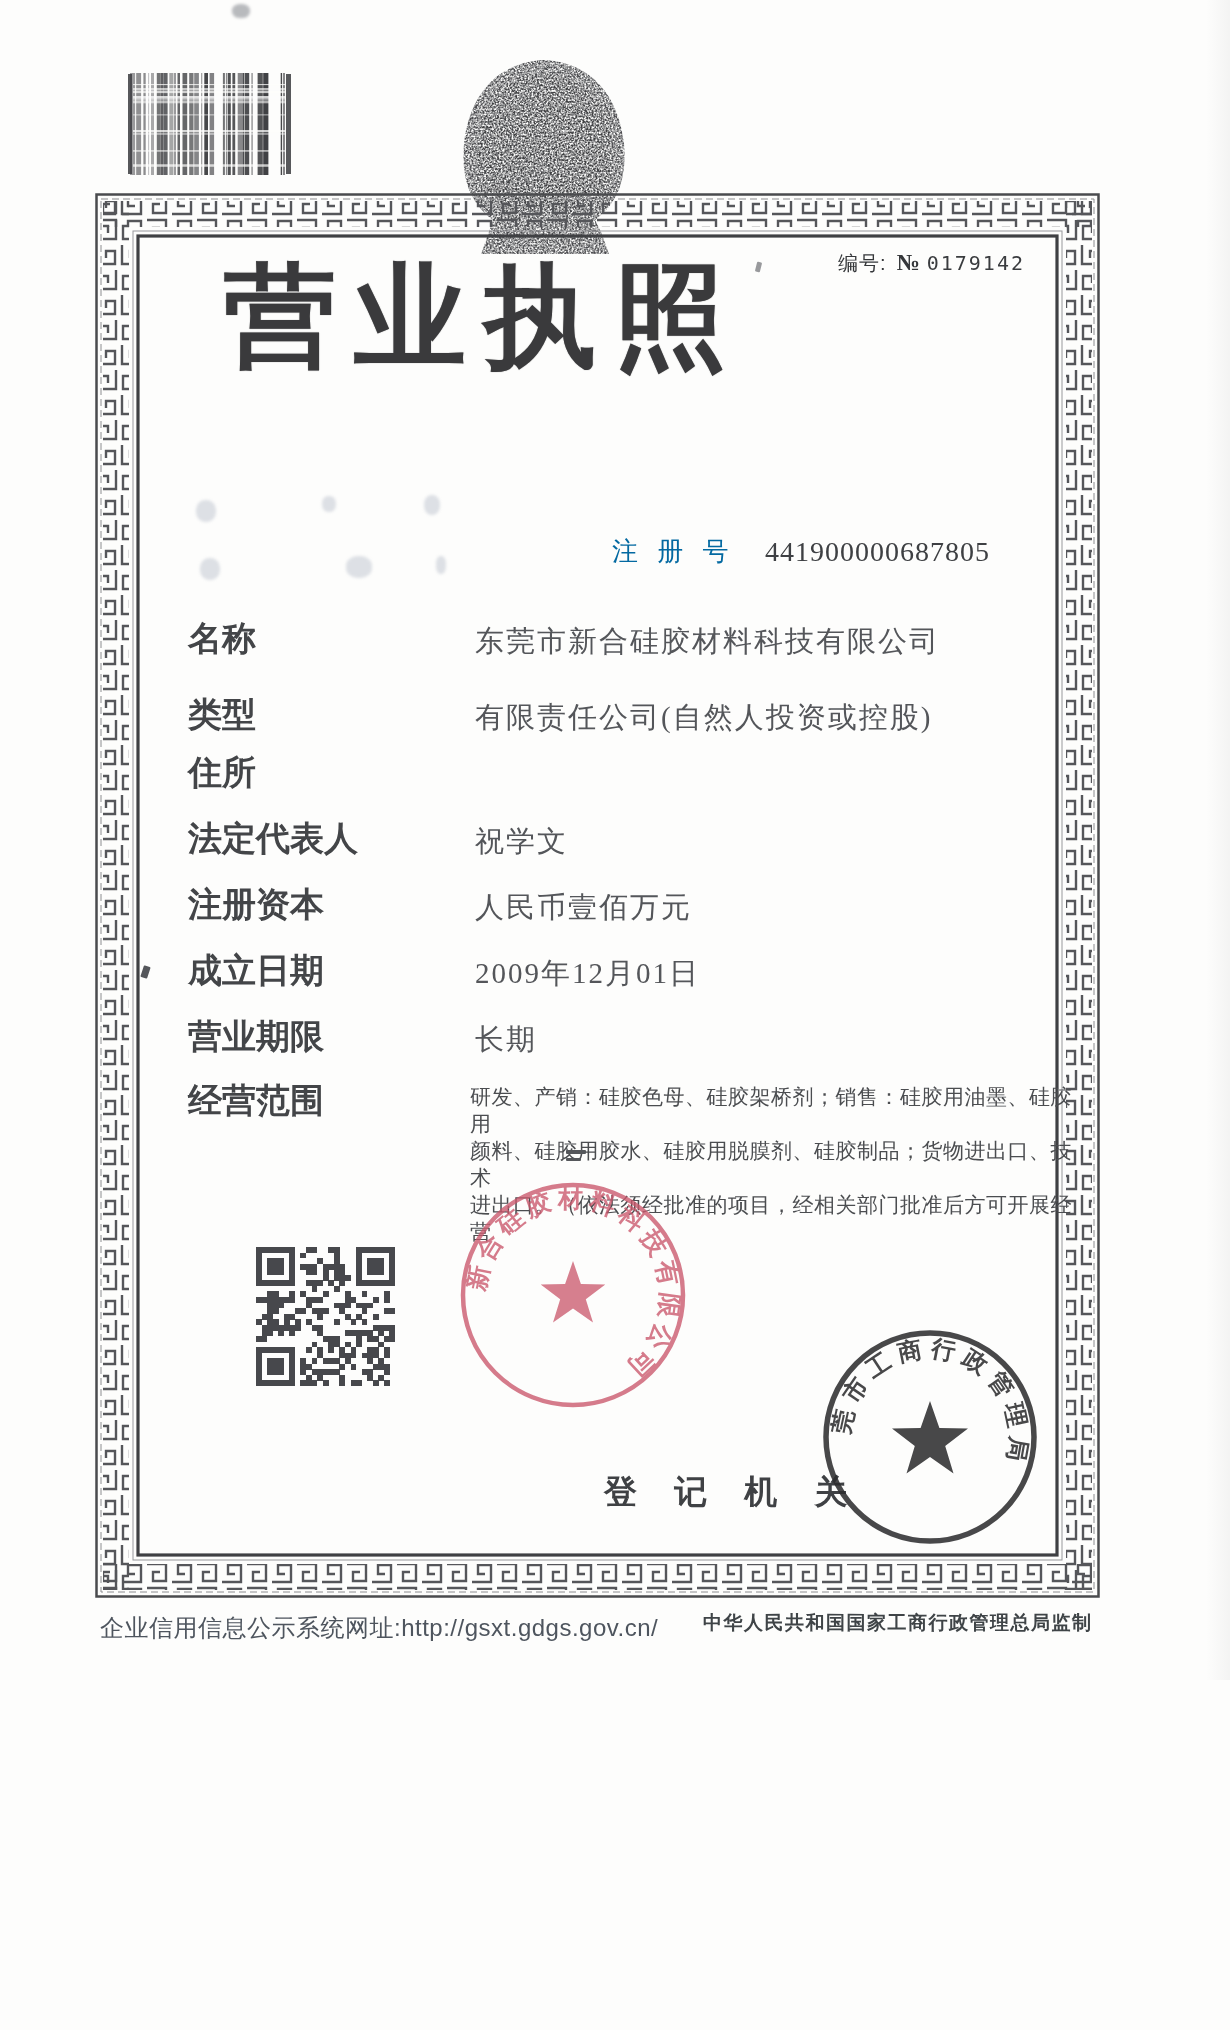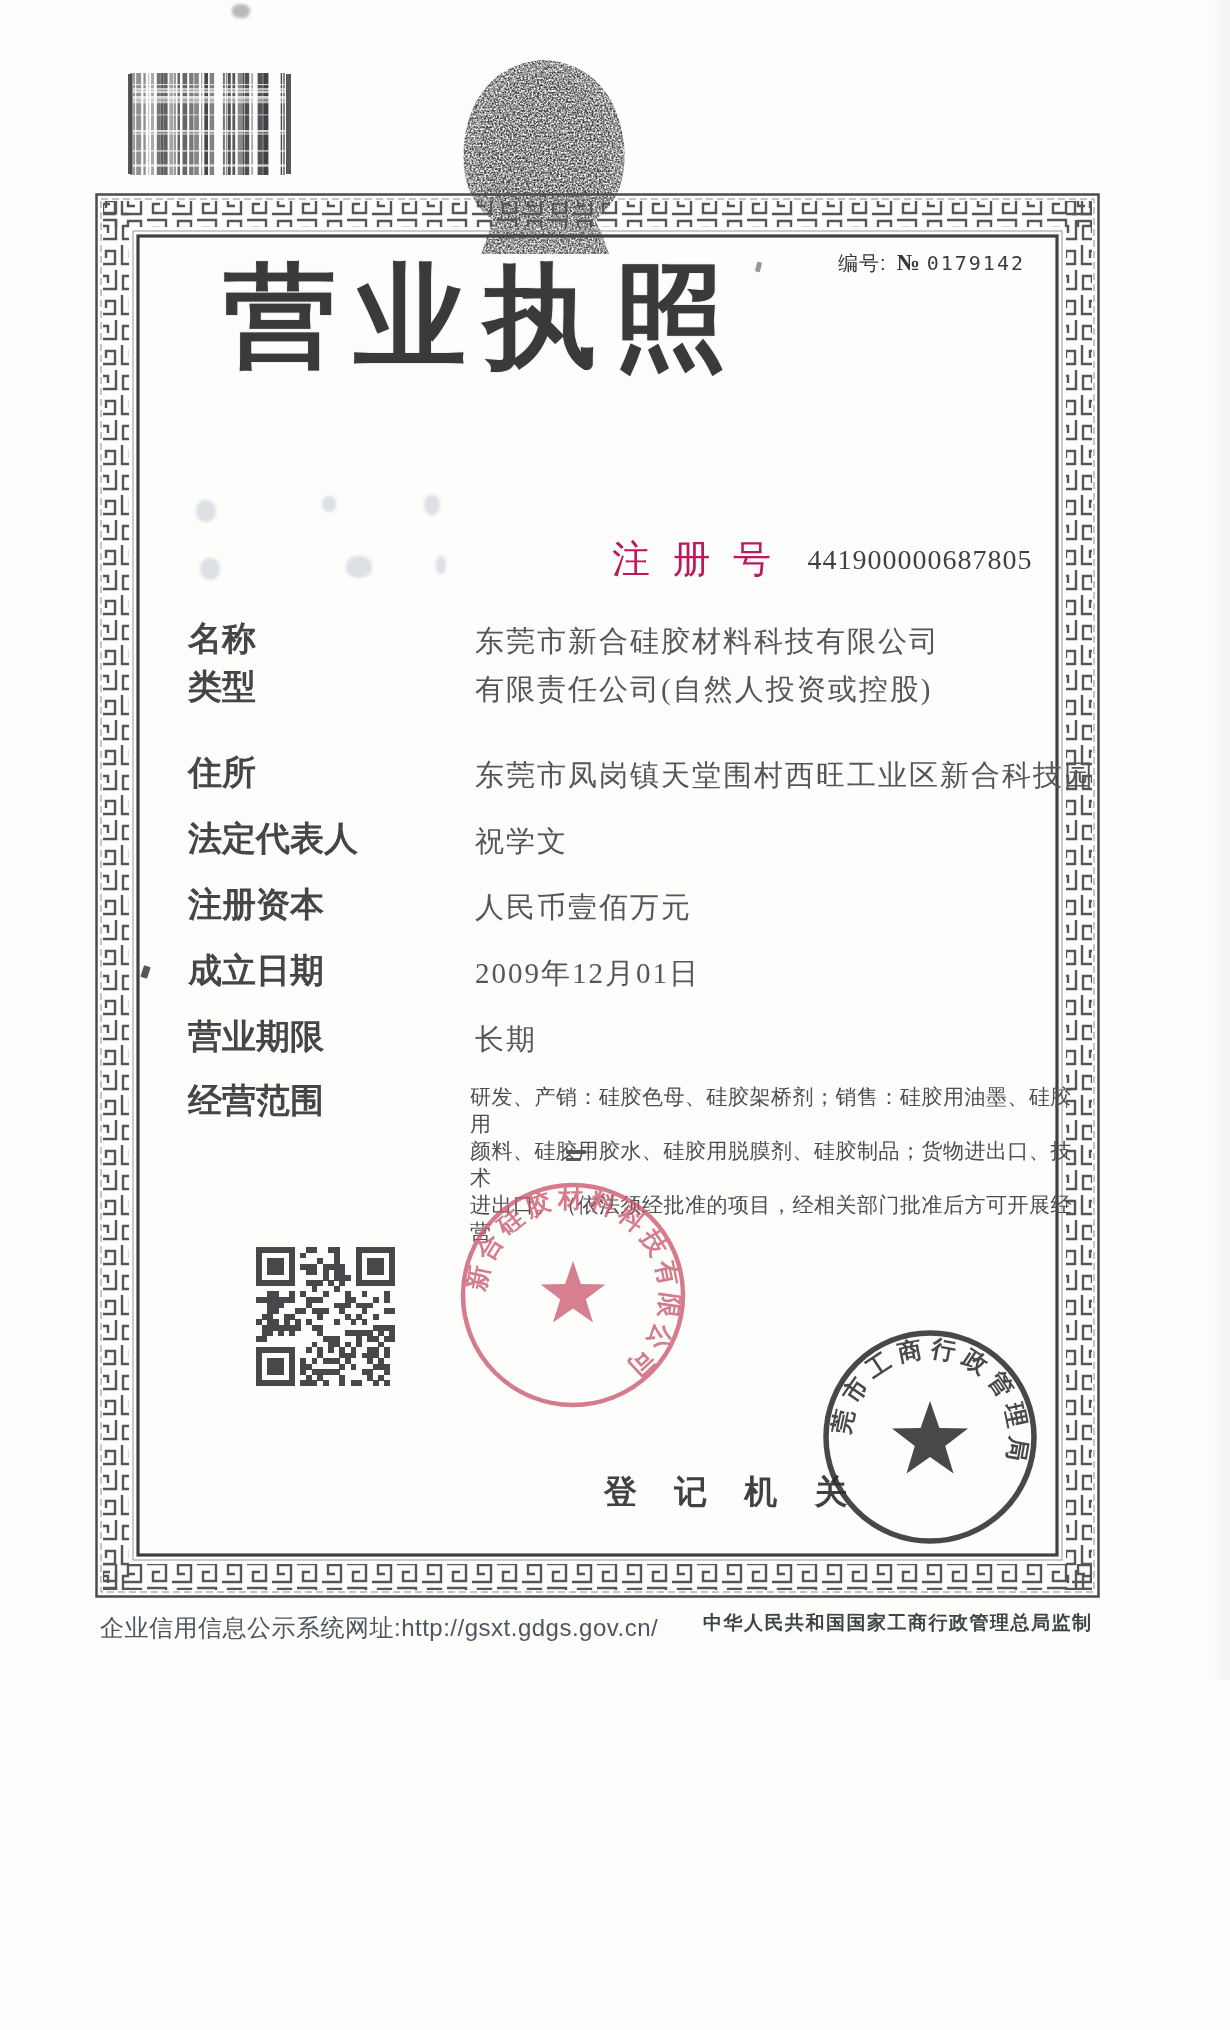--- a/index.html
+++ b/index.html
@@ -14,21 +14,21 @@
   
   .serial{position:absolute;left:838px;top:250px;font-size:20px;color:#35373a;letter-spacing:1px;white-space:nowrap;}
   .serial .nosym{font-family:"Liberation Serif",serif;font-weight:700;font-size:23px;margin:0 6px 0 10px;}
   .serial .num{font-family:"DejaVu Sans Mono",monospace;font-size:20px;letter-spacing:2px;color:#3a3c3f;}
   
   .title{position:absolute;left:224px;top:258px;width:520px;font-size:112px;line-height:118px;
          font-weight:800;letter-spacing:18px;color:#3a3a3c;white-space:nowrap;
          text-shadow:0 0 1px rgba(40,40,40,.6);}
   
   .regline{position:absolute;left:612px;top:534px;white-space:nowrap;}
-  .regline .rlabel{display:inline-block;font-size:38px;color:#be185d;letter-spacing:6px;vertical-align:middle;}
+  .regline .rlabel{display:inline-block;font-size:26px;color:#0369a1;letter-spacing:6px;vertical-align:middle;}
   .regline .rvalue{display:inline-block;font-family:"Liberation Serif",serif;font-size:28px;color:#3e4043;
                    letter-spacing:1px;margin-left:26px;vertical-align:middle;}
   
   .row{position:absolute;left:0;top:0;width:872px;height:46px;}
   .flabel{position:absolute;left:188px;top:0;width:178px;font-size:34px;font-weight:600;color:#434548;
           text-align:justify;text-align-last:justify;text-justify:inter-character;white-space:nowrap;display:flex;justify-content:space-between;}
   .fvalue{position:absolute;left:475px;top:6px;font-size:29px;color:#54565a;letter-spacing:2px;white-space:nowrap;
           font-family:"Liberation Serif",serif;}
   .scope{position:absolute;left:470px;top:1084px;width:612px;font-size:21px;line-height:27px;
          color:#4b4d50;font-weight:500;letter-spacing:.5px;font-family:"Liberation Serif",serif;}
@@ -154,27 +154,26 @@
 
   <div class="regline">
     <span class="rlabel">注 册 号</span>
     <span class="rvalue">441900000687805</span>
   </div>
 
   <div class="row" style="top:616px">
     <div class="flabel">名称</div>
     <div class="fvalue">东莞市新合硅胶材料科技有限公司</div>
   </div>
-  <div class="row" style="top:664px">
+  <div class="row" style="top:692px">
     <div class="flabel">类型</div>
     <div class="fvalue">有限责任公司(自然人投资或控股)</div>
   </div>
   <div class="row" style="top:750px">
     <div class="flabel">住所</div>
-    <div class="fvalue">东莞市凤岗镇天堂围村西旺工业区新合科技园</div>
   </div>
   <div class="row" style="top:816px">
     <div class="flabel">法定代表人</div>
     <div class="fvalue">祝学文</div>
   </div>
   <div class="row" style="top:882px">
     <div class="flabel">注册资本</div>
     <div class="fvalue">人民币壹佰万元</div>
   </div>
   <div class="row" style="top:948px">

